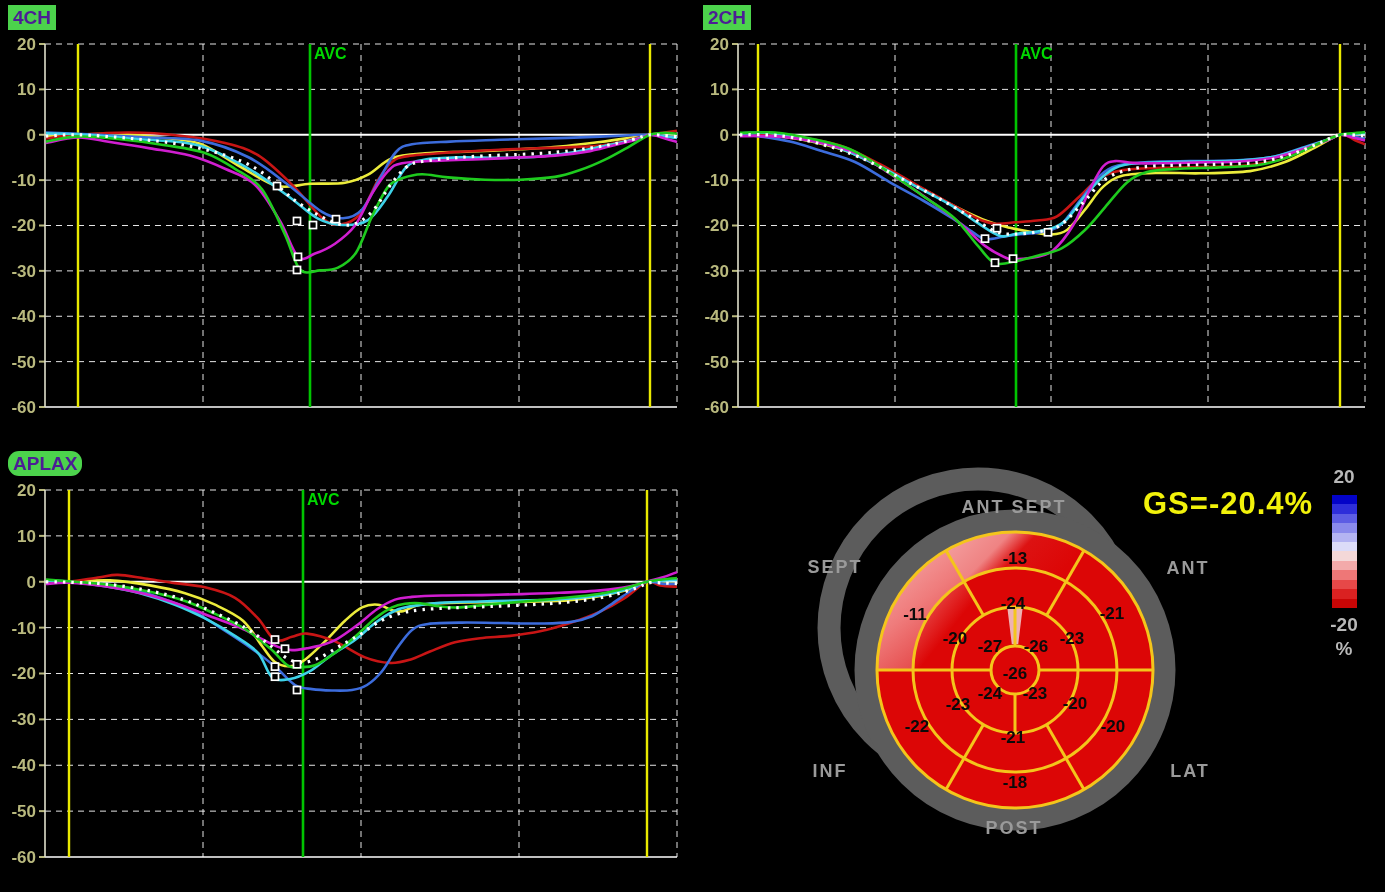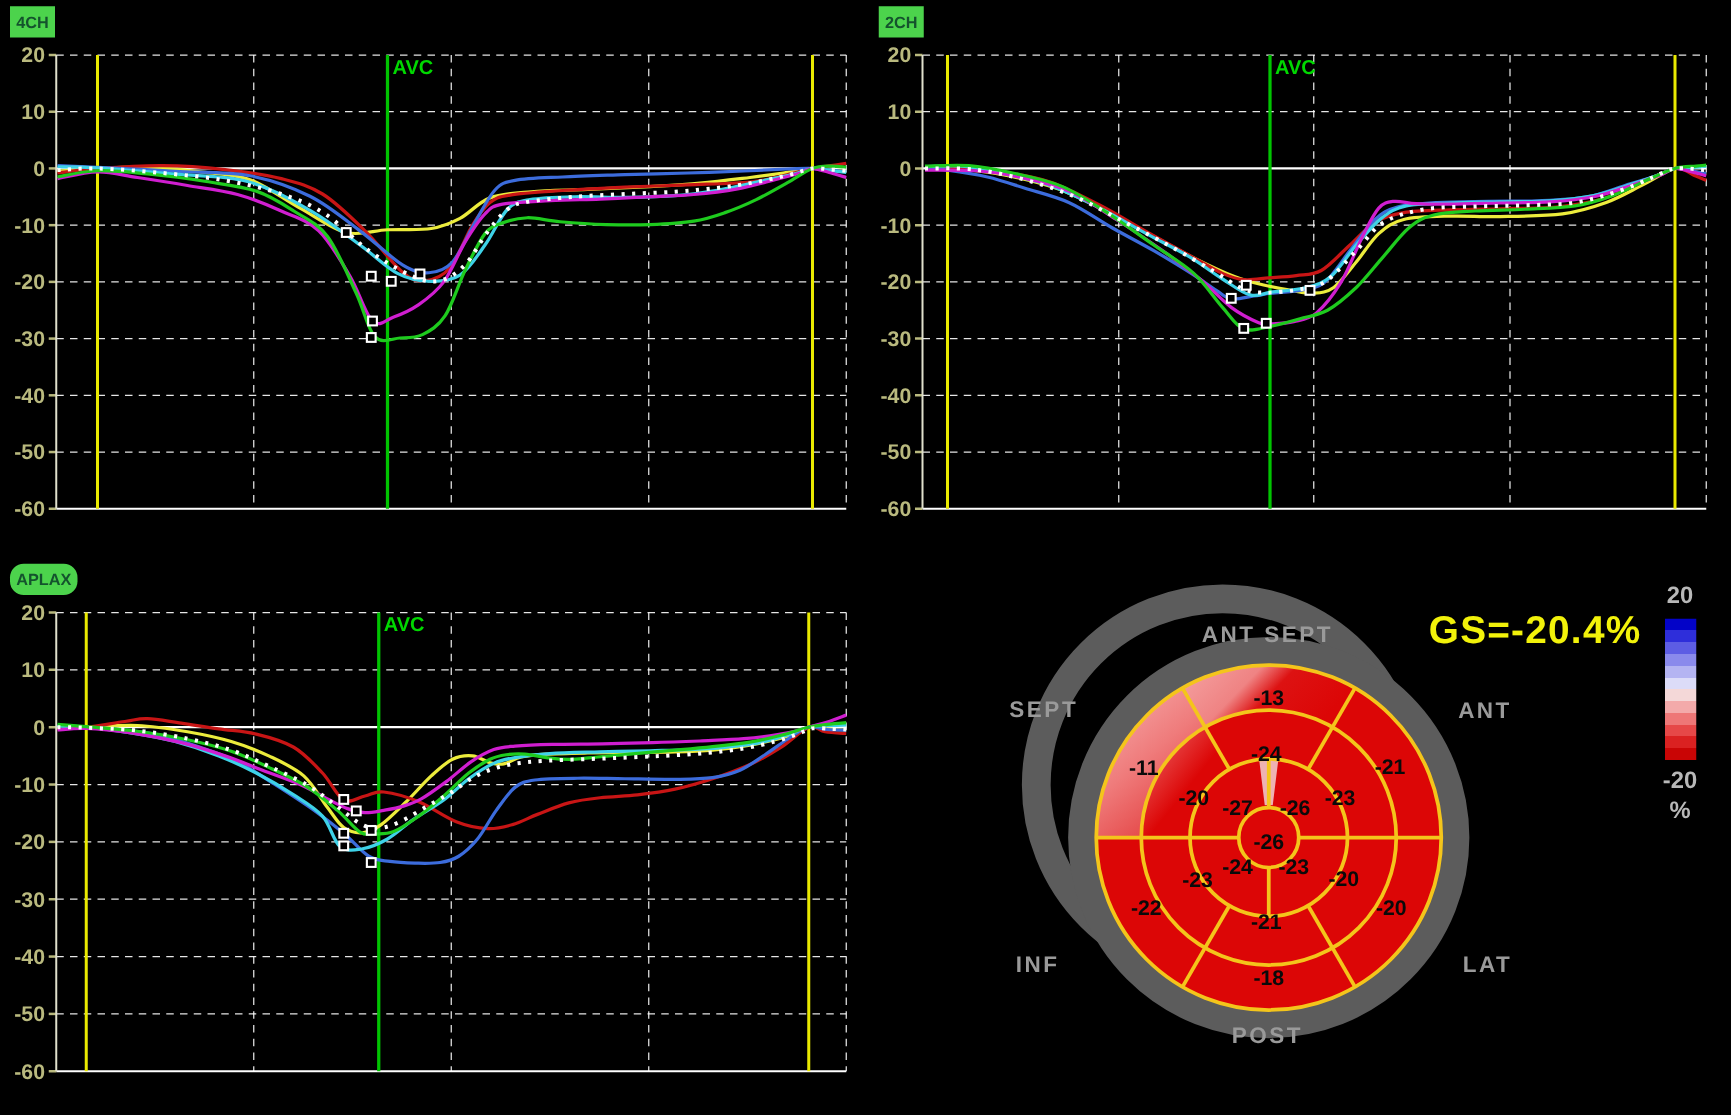--- a/index.html
+++ b/index.html
@@ -1,20 +1,20 @@
 <!DOCTYPE html>
 <html><head>
 <meta charset="utf-8">
 <style>
   html,body{margin:0;padding:0;background:#000;}
   body{width:1385px;height:892px;overflow:hidden;position:relative;
        font-family:"Liberation Sans","DejaVu Sans",sans-serif;}
   .chart-panel{position:absolute;background:#000;}
-  .badge{position:absolute;left:8px;top:5px;background:#4cd34c;color:#14532d;
-         font-weight:700;font-size:13px;line-height:25px;padding:0 5px;z-index:3;}
+  .badge{position:absolute;left:8px;top:5px;background:#4cd34c;color:#4c1d95;
+         font-weight:700;font-size:19px;line-height:25px;padding:0 5px;z-index:3;}
   #panel-2 .badge{top:11px;border-radius:11px;}
   .gs-label{position:absolute;left:448px;top:46px;color:#f2f20a;
             font-size:31px;font-weight:700;letter-spacing:1px;z-index:3;}
   .scalebar{position:absolute;left:630px;top:26px;width:38px;text-align:center;
             color:#b8b8b8;font-weight:700;font-size:19px;z-index:3;}
   .sb-bar{width:25px;height:113px;margin:7px auto 6px;
     background:linear-gradient(to bottom,
       #0303c8 0 8.3%, #2e2eda 8.3% 16.7%, #5d5de4 16.7% 25%,
       #8a8aec 25% 33.3%, #b4b4f2 33.3% 41.7%, #dcdcf8 41.7% 50%,
       #f4d8d8 50% 58.3%, #f3aaaa 58.3% 66.7%, #ee7777 66.7% 75%,

